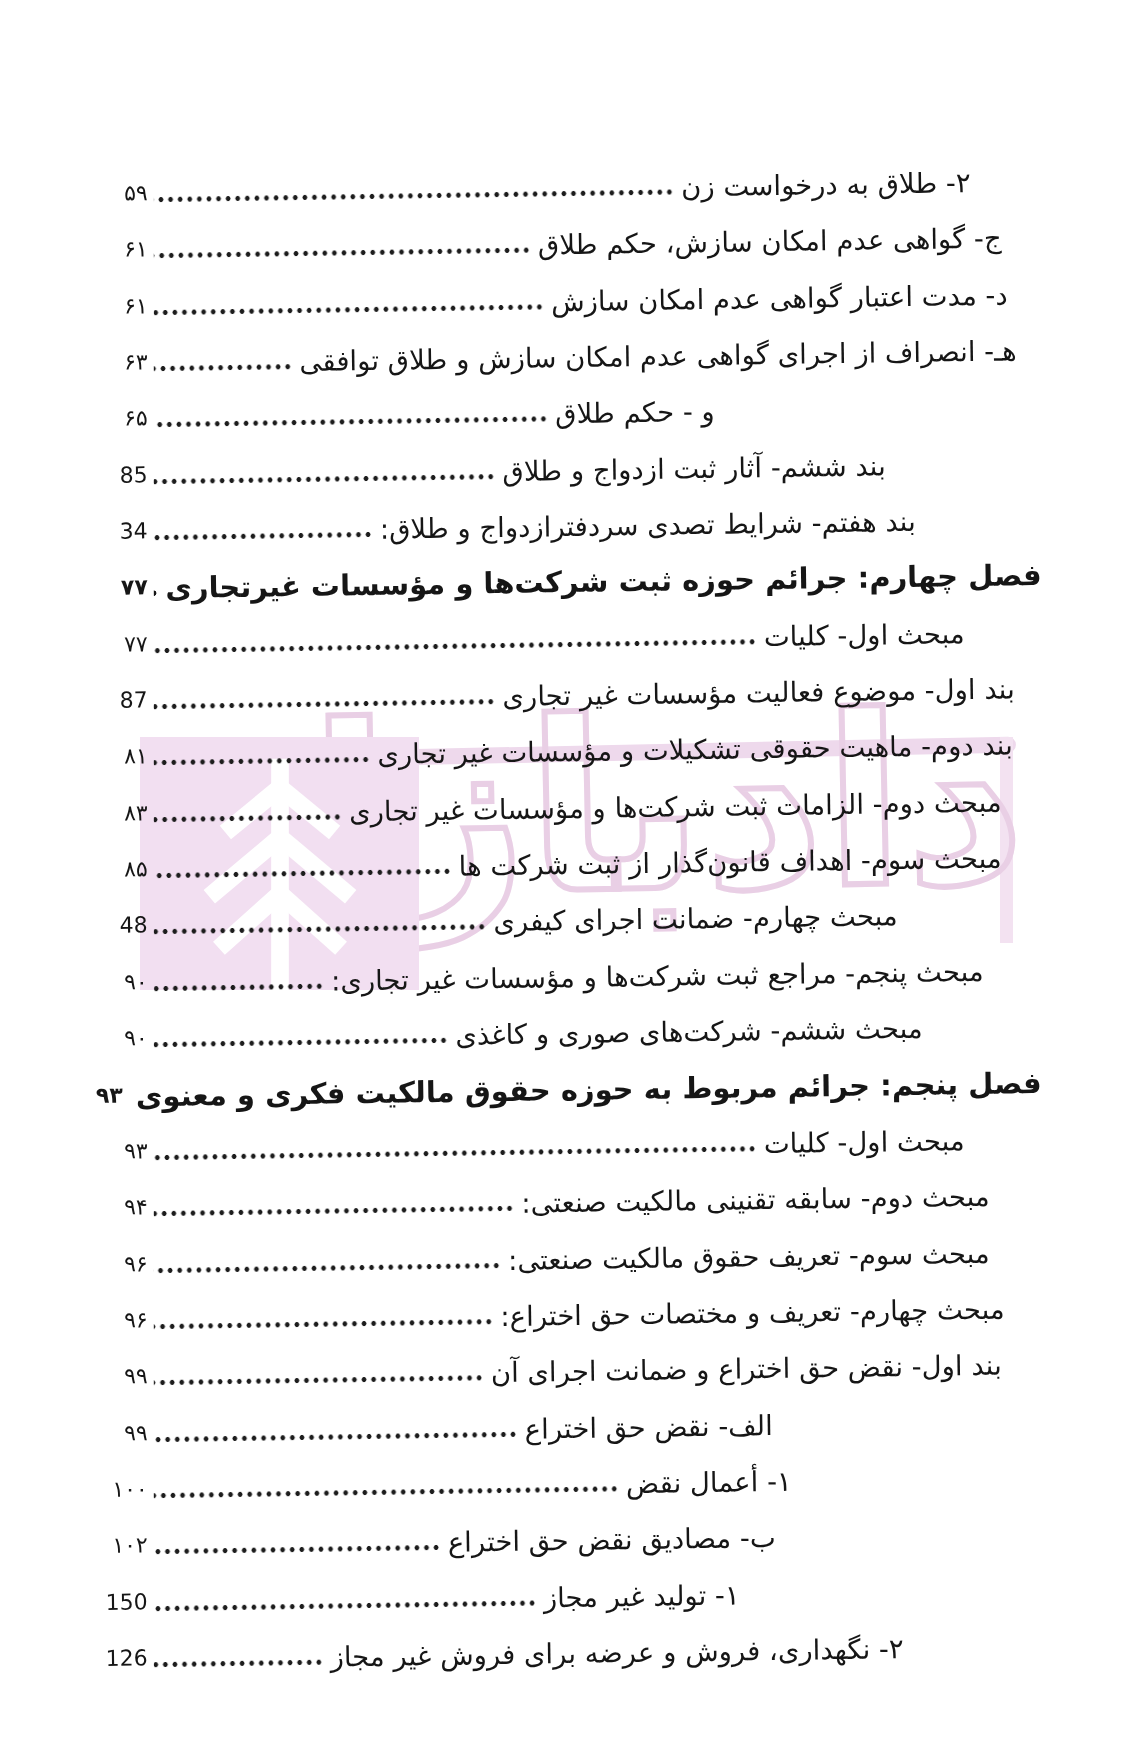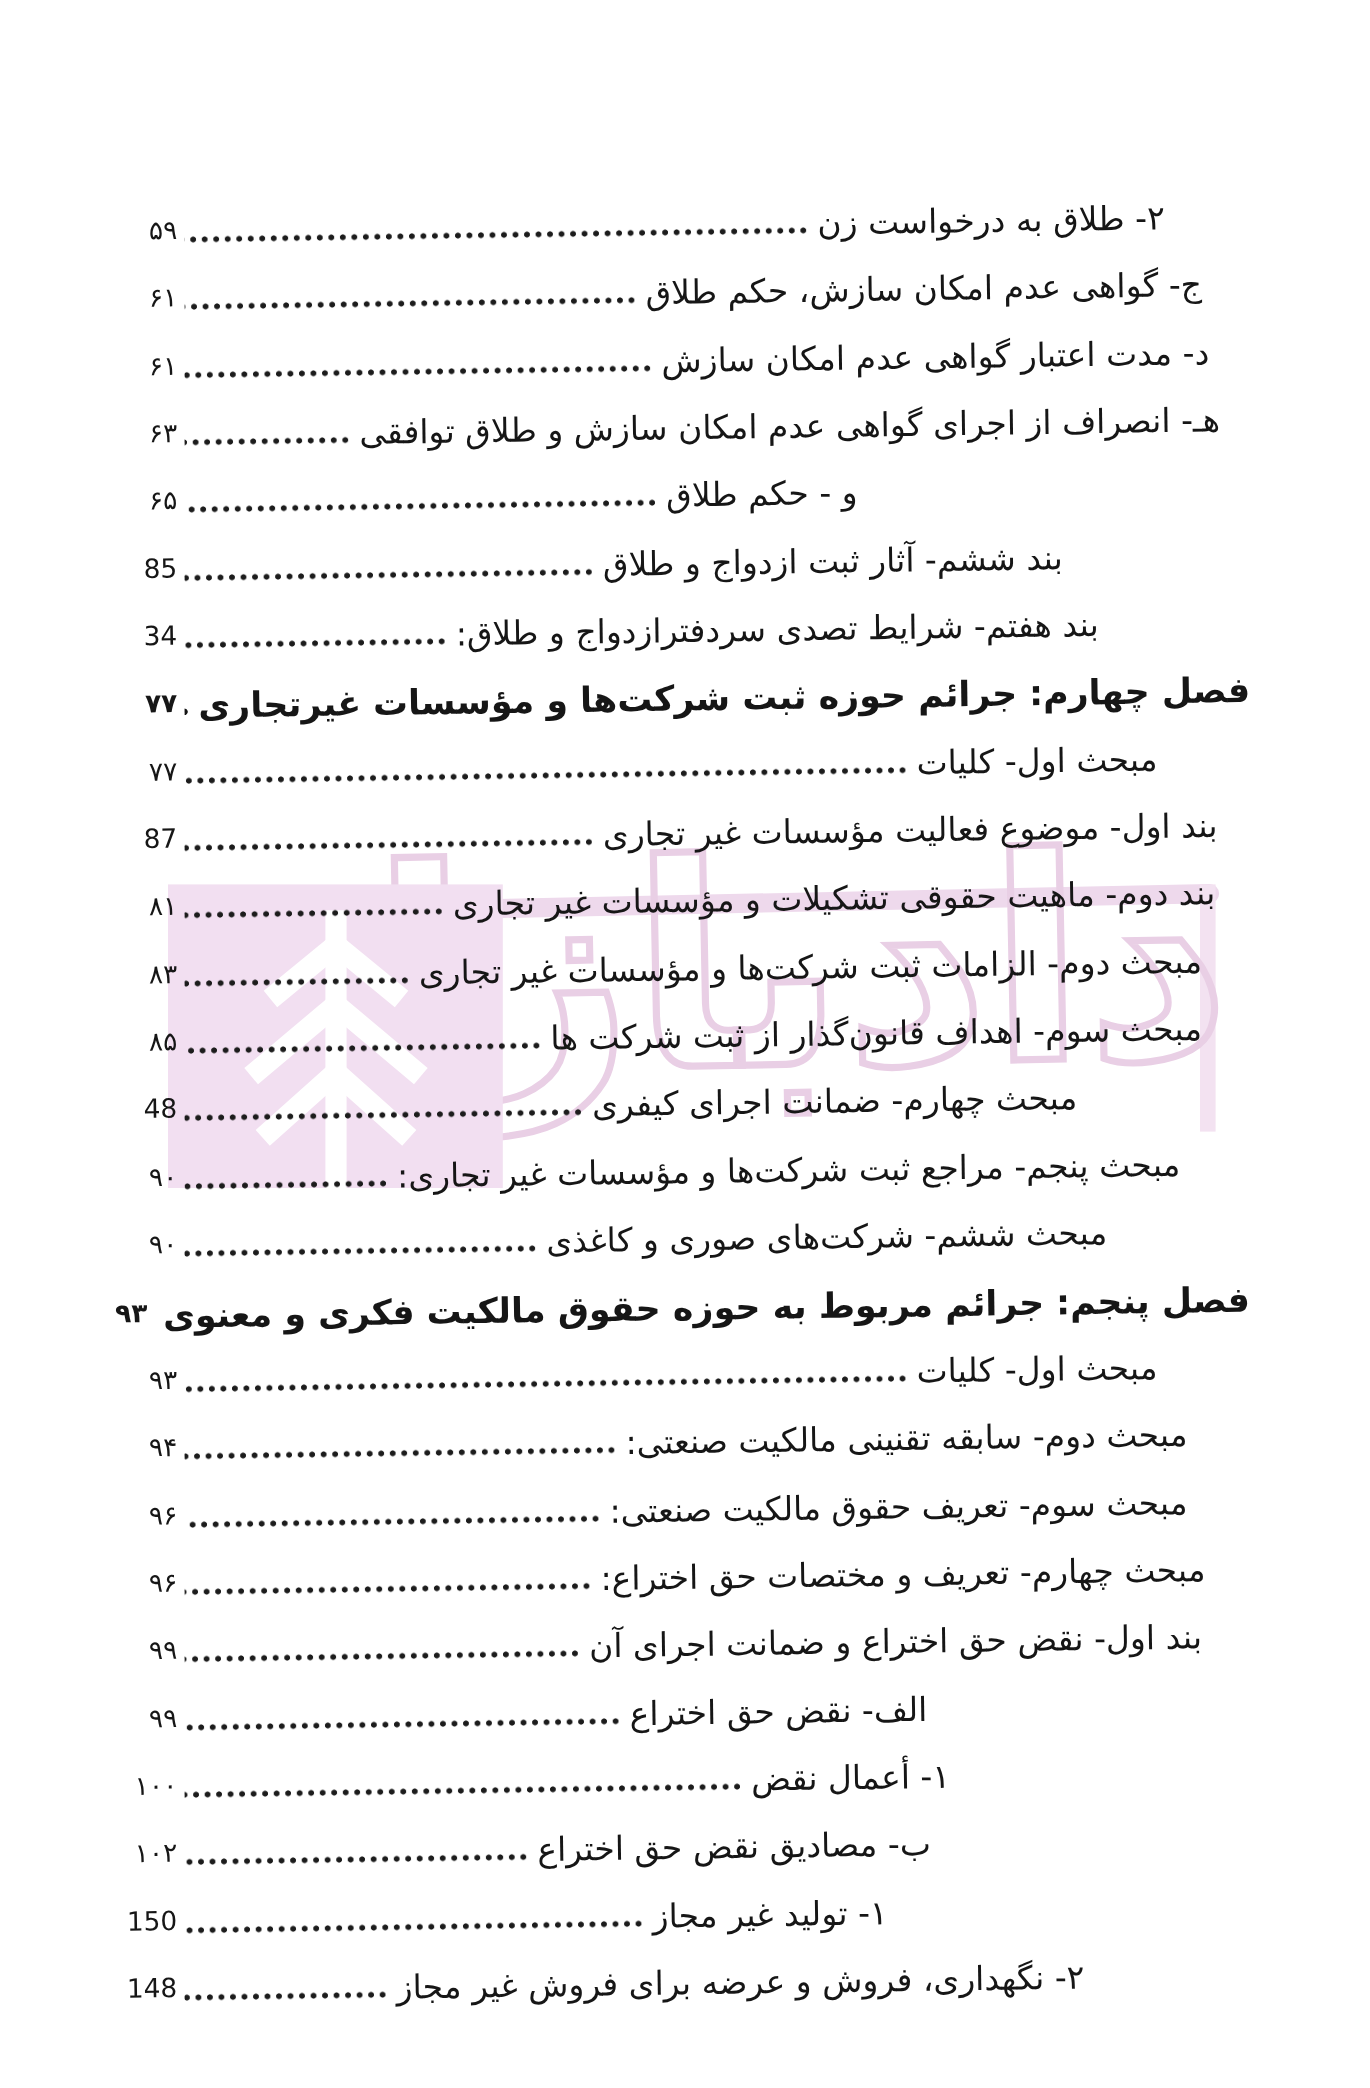--- a/index.html
+++ b/index.html
@@ -249,17 +249,17 @@
         <span class="num">۱۰۲</span>
       </div>
       <div class="row">
         <span class="title" style="margin-right: 302px;">۱- تولید غیر مجاز</span>
         <span class="leader"></span>
         <span class="num">150</span>
       </div>
       <div class="row">
         <span class="title" style="margin-right: 138px;">۲- نگهداری، فروش و عرضه برای فروش غیر مجاز</span>
         <span class="leader"></span>
-        <span class="num">148</span>
+        <span class="num">126</span>
       </div>
     </div>
 
 </div>
 
 </body></html>

